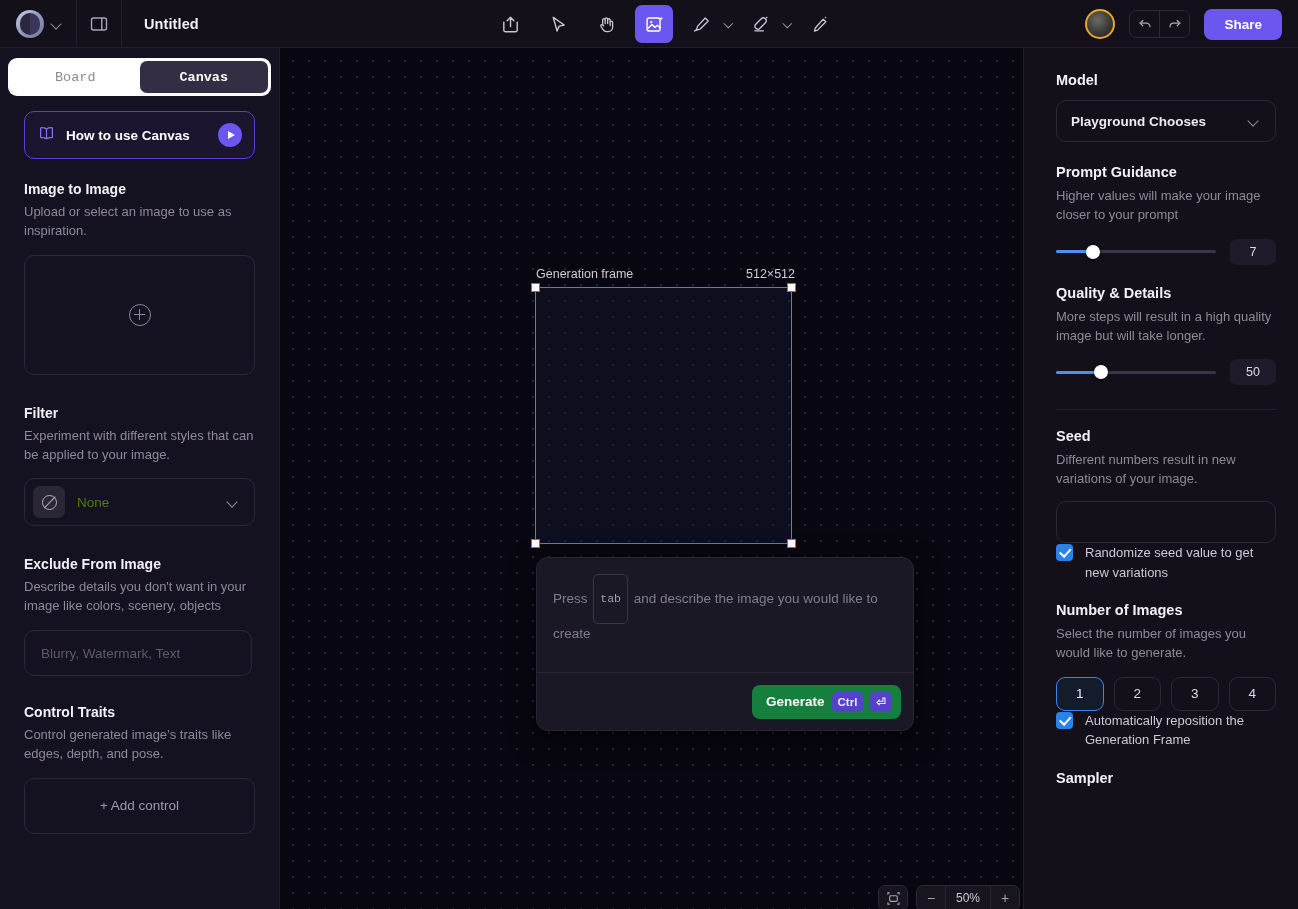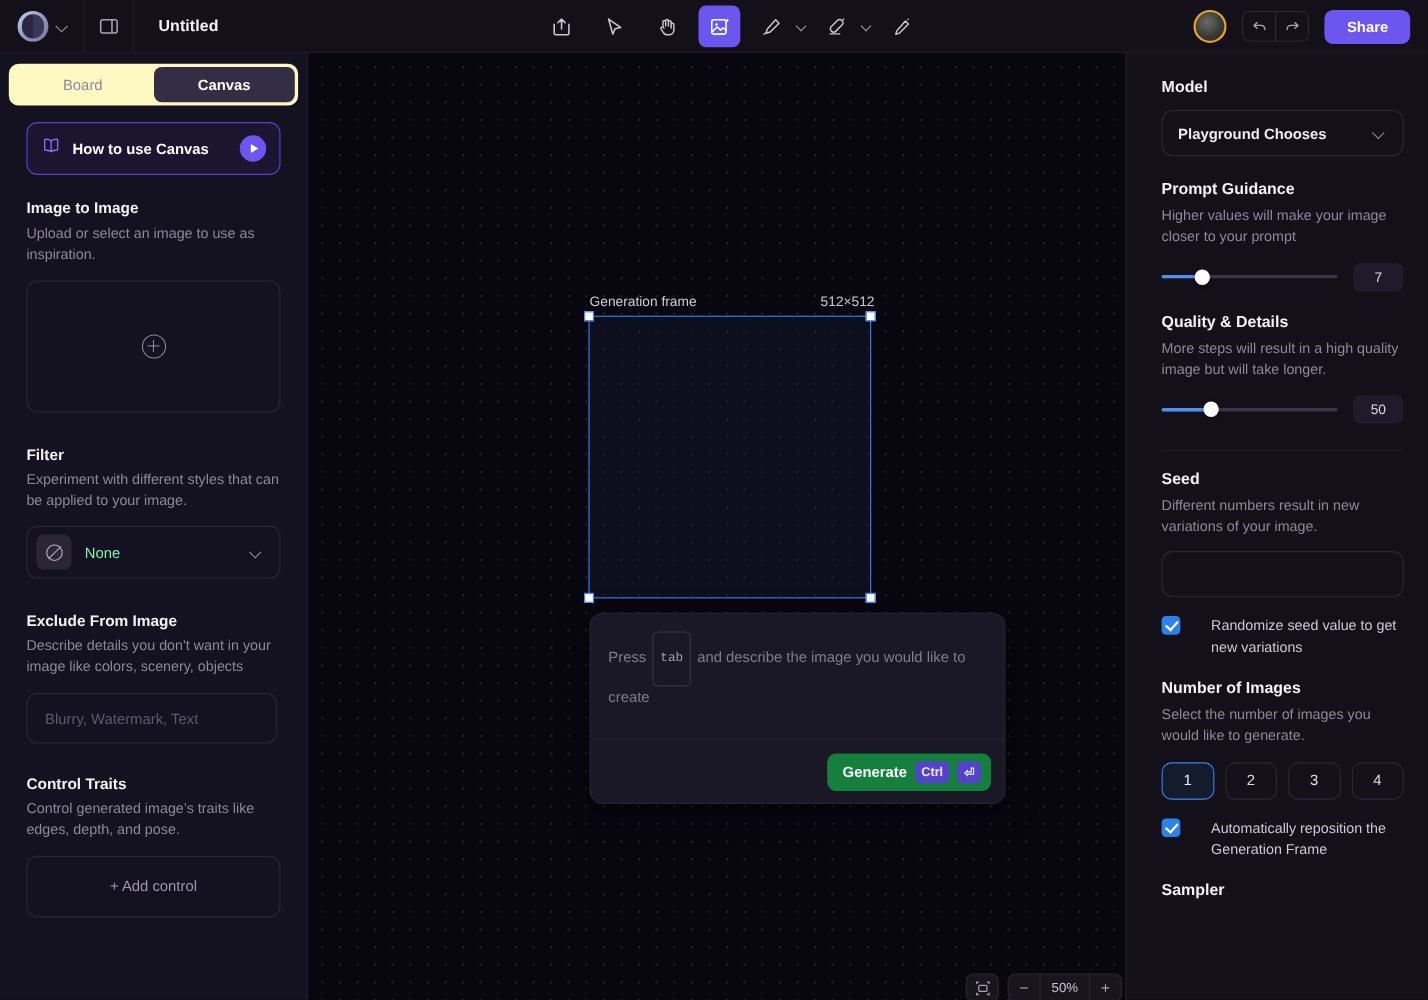--- a/index.html
+++ b/index.html
@@ -101,22 +101,22 @@
   }
 
   
   .sidebar {
     position: absolute; left: 0; top: 48px; width: 280px; height: 861px;
     background: #141120;
     border-right: 1px solid #211d2c;
     overflow: hidden;
   }
   .seg {
-    margin: 10px 8px 0 8px; background: #fef9c3; border-radius: 9px;
-    display: flex; padding: 3px; height: 38px;
+    margin: 10px 8px 0 8px; background: #ffffff; border-radius: 9px;
+    display: flex; padding: 3px; height: 38px; font-family: Liberation Mono, monospace;
   }
   .seg-item {
     flex: 1; display: flex; align-items: center; justify-content: center;
     font-size: 13.5px; color: #8e899c; border-radius: 7px; cursor: pointer;
     font-weight: 400;
   }
   .seg-item.active { background: #332e43; color: #fff; font-weight: 700; }
 
   .howto {
     margin: 15px 24px 0 24px; height: 48px;
@@ -166,21 +166,21 @@
   }
   .no-icon {
     width: 15px; height: 15px; border-radius: 50%; border: 1.4px solid #b3aec0;
     position: relative;
   }
   .no-icon::after {
     content: ""; position: absolute; left: -0.5px; top: 5.7px;
     width: 15.5px; height: 1.4px; background: #b3aec0;
     transform: rotate(-45deg); transform-origin: center;
   }
-  .select-label { flex: 1; font-size: 13.5px; color: #86efac; }
+  .select-label { flex: 1; font-size: 13.5px; color: #4d7c0f; }
 
   .text-input {
     margin: 14px 24px 0 24px; height: 46px; width: 228px;
     border: 1px solid #2b2738; border-radius: 10px; background: transparent;
     color: #ddd9e6; font-size: 13.5px; padding: 0 16px;
     font-family: "Liberation Sans", sans-serif; outline: none;
   }
   .text-input::placeholder { color: #5f5a6e; }
 
   .add-control {
@@ -301,21 +301,21 @@
   }
 
   .hr { height: 1px; background: #221e2d; margin: 24px 0 0 0; }
 
   .seed-input {
     margin-top: 12px; width: 100%; height: 42px;
     border: 1px solid #2b2738; border-radius: 10px; background: transparent;
     color: #ddd9e6; font-size: 13.5px; padding: 0 14px;
     font-family: "Liberation Sans", sans-serif; outline: none;
   }
-  .check-row { display: flex; align-items: flex-start; gap: 28px; margin-top: 16px; }
+  .check-row { display: flex; align-items: flex-start; gap: 12px; margin-top: 0; }
   .cb {
     width: 17px; height: 17px; border-radius: 4px; background: #2b82e8;
     flex: 0 0 auto; position: relative; margin-top: 1px; cursor: pointer;
   }
   .cb::after {
     content: ""; position: absolute; left: 5.5px; top: 2.4px;
     width: 4.5px; height: 8.5px;
     border-right: 2px solid #fff; border-bottom: 2px solid #fff;
     transform: rotate(42deg);
   }

